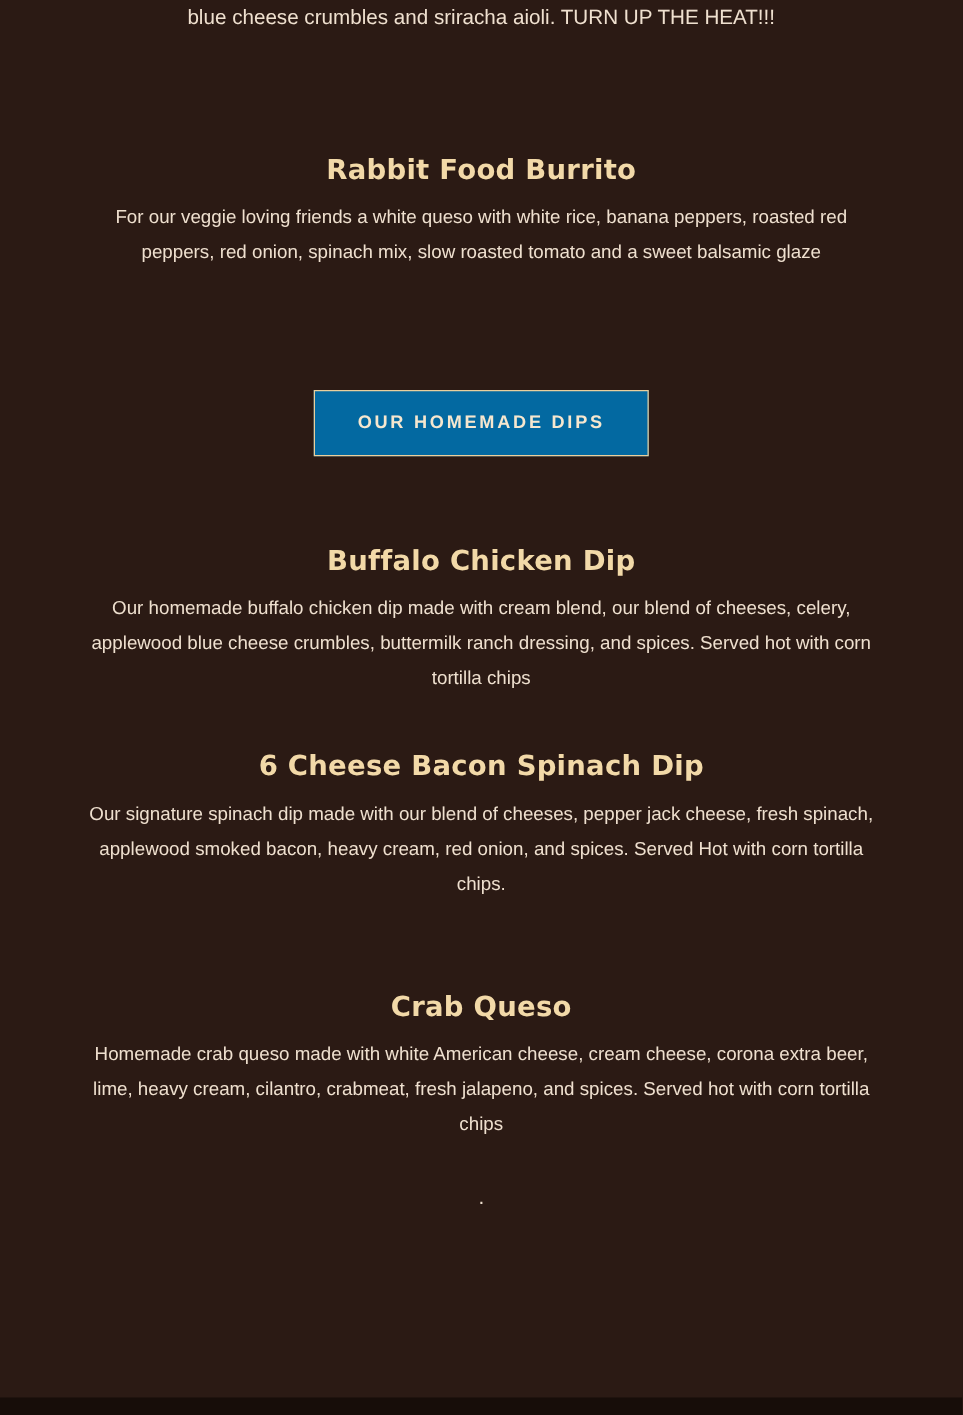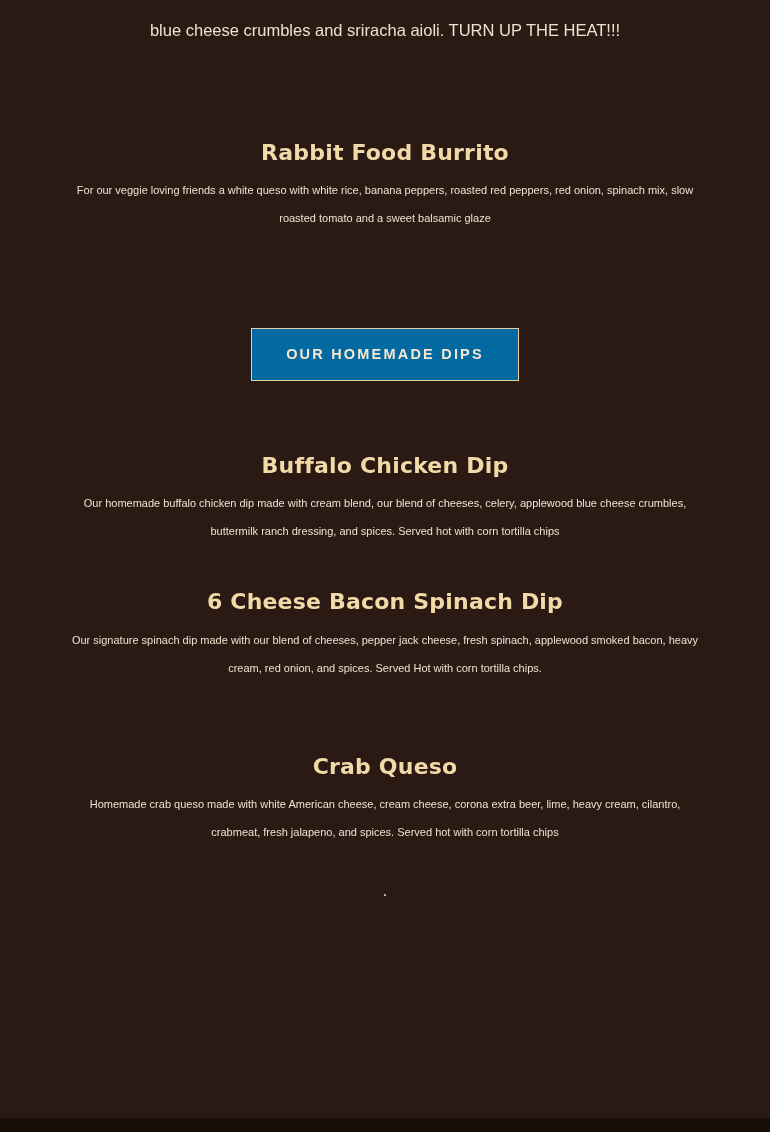--- a/index.html
+++ b/index.html
@@ -36,34 +36,34 @@
     font-family: "DejaVu Sans", sans-serif;
     font-weight: bold;
     font-size: 22px;
     line-height: 1.2;
     color: #f2d9a8;
     margin: 0;
     letter-spacing: 0.2px;
   }
   .item-desc {
     font-family: "Liberation Sans", sans-serif;
-    font-size: 11px;
+    font-size: 15px;
     line-height: 28px;
     color: #efe0cf;
     margin: 10px auto 0 auto;
     max-width: 630px;
   }
   .top-fragment {
     font-family: "Liberation Sans", sans-serif;
     font-size: 16.5px;
     line-height: 28px;
     color: #efe0cf;
     max-width: 630px;
     margin: 0 auto;
-    padding-top: 16px;
+    padding-top: 0;
   }
   .spacer-xl { height: 96px; }
   .spacer-l { height: 72px; }
   .spacer-m { height: 44px; }
 
   .section-button-wrap {
     display: flex;
     justify-content: center;
     margin: 0;
   }

